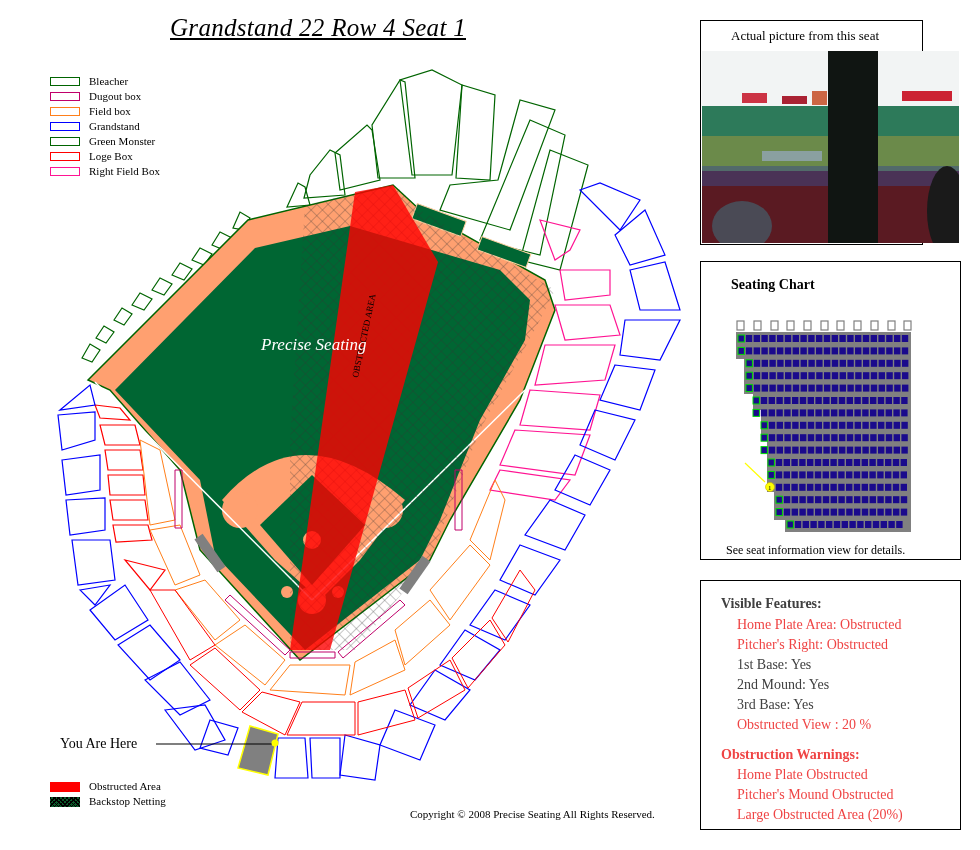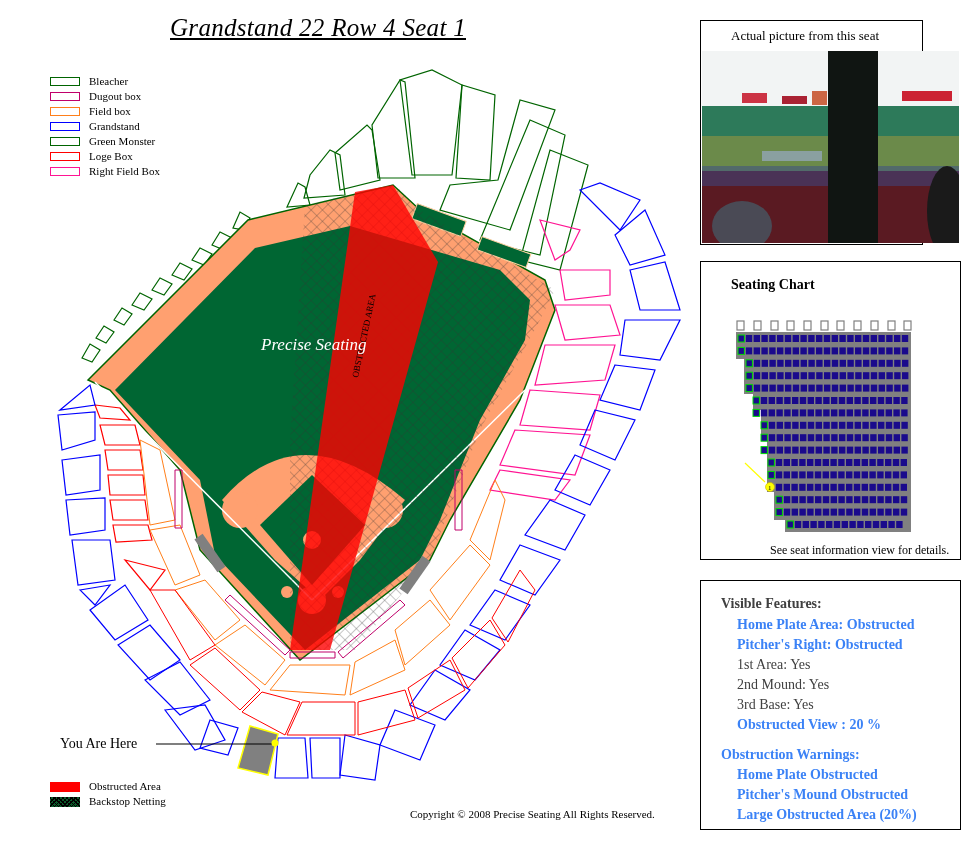--- a/index.html
+++ b/index.html
@@ -18,25 +18,25 @@
                       repeating-linear-gradient(-45deg, #000 0 1px, transparent 1px 3px); }
   .map { position:absolute; left:0; top:0; }
   .you-label { position:absolute; left:60px; top:736px; font-weight:normal; font-size:14px; }
   .copyright { position:absolute; left:410px; top:808px; font-size:11px; white-space:nowrap; }
   .panel { position:absolute; border:1.5px solid #000; background:#fff; box-sizing:border-box; }
   .photo-panel { left:700px; top:20px; width:223px; height:225px; }
   .photo-caption { position:absolute; left:30px; top:7px; font-size:13px; white-space:nowrap; }
   .photo { position:absolute; left:1px; top:30px; width:257px; height:192px; overflow:hidden; }
   .chart-panel { left:700px; top:261px; width:261px; height:299px; }
   .chart-title { position:absolute; left:30px; top:15px; font-size:14px; font-weight:bold; }
-  .chart-note { position:absolute; left:25px; top:281px; font-size:12px; white-space:nowrap;margin-left:44px; }
+  .chart-note { position:absolute; left:25px; top:281px; font-size:12px; white-space:nowrap; }
   .feat-panel { left:700px; top:580px; width:261px; height:250px; }
   .feat-head { position:absolute; left:20px; font-size:14px; font-weight:bold; white-space:nowrap; }
   .feat-item { position:absolute; left:36px; font-size:14px; white-space:nowrap; }
-  .red { color:#3b82f6;font-weight:bold; }
+  .red { color:#ef4444; }
   .black { color:#404040; }
 </style>
 </head>
 <body>
 
 <div class="title">Grandstand 22  Row 4  Seat 1</div>
 
 <div class="legend">
   <div class="legend-row">
       <span class="legend-swatch" style="border-color:#006400"></span>
@@ -581,21 +581,21 @@
     <circle cx="69" cy="225" r="4.5" fill="#ffff00" stroke="#c8b000" stroke-width="0.6"></circle>
     <text x="67" y="228" font-size="7" fill="#000">1</text>
   </svg>
   <div class="chart-note">See seat information view for details.</div>
 </div>
 
 <div class="panel feat-panel">
   <div class="feat-head black" style="top:15px">Visible Features:</div>
   <div class="feat-item red" style="top:36px">Home Plate Area:  Obstructed</div>
   <div class="feat-item red" style="top:56px">Pitcher's Right:  Obstructed</div>
-  <div class="feat-item black" style="top:76px">1st Area:  Yes</div>
+  <div class="feat-item black" style="top:76px">1st Base:  Yes</div>
   <div class="feat-item black" style="top:96px">2nd Mound:  Yes</div>
   <div class="feat-item black" style="top:116px">3rd Base:  Yes</div>
   <div class="feat-item red" style="top:136px">Obstructed View :  20 %</div>
   <div class="feat-head red" style="top:166px">Obstruction Warnings:</div>
   <div class="feat-item red" style="top:186px">Home Plate Obstructed</div>
   <div class="feat-item red" style="top:206px">Pitcher's Mound Obstructed</div>
   <div class="feat-item red" style="top:226px">Large Obstructed Area (20%)</div>
 </div>
 
 </body></html>

